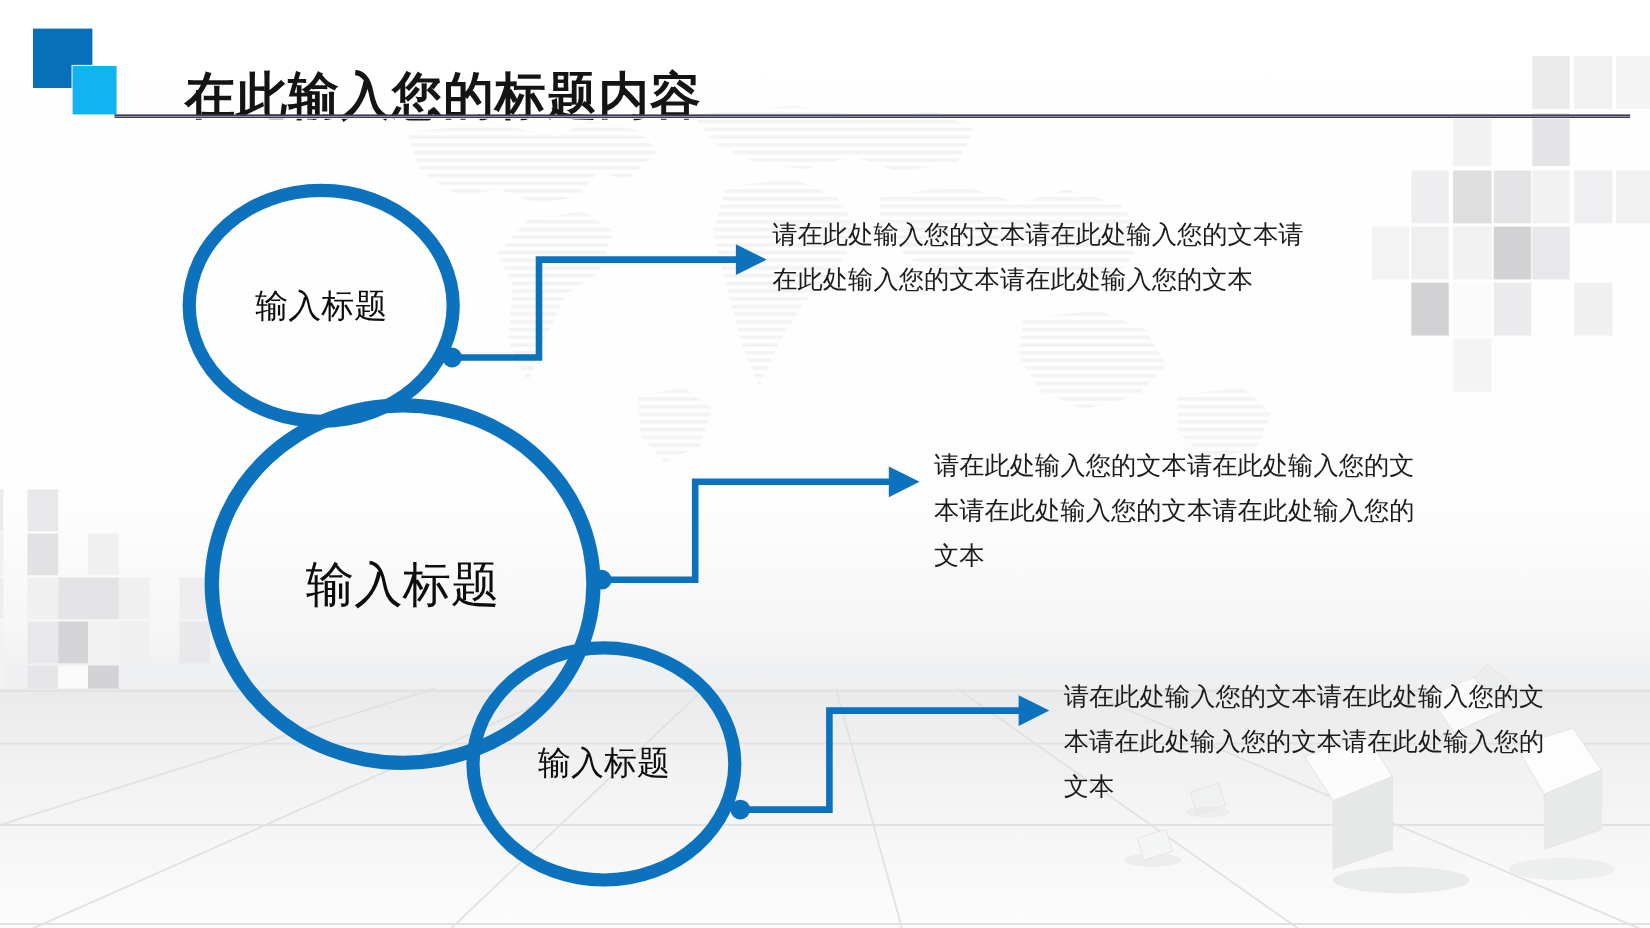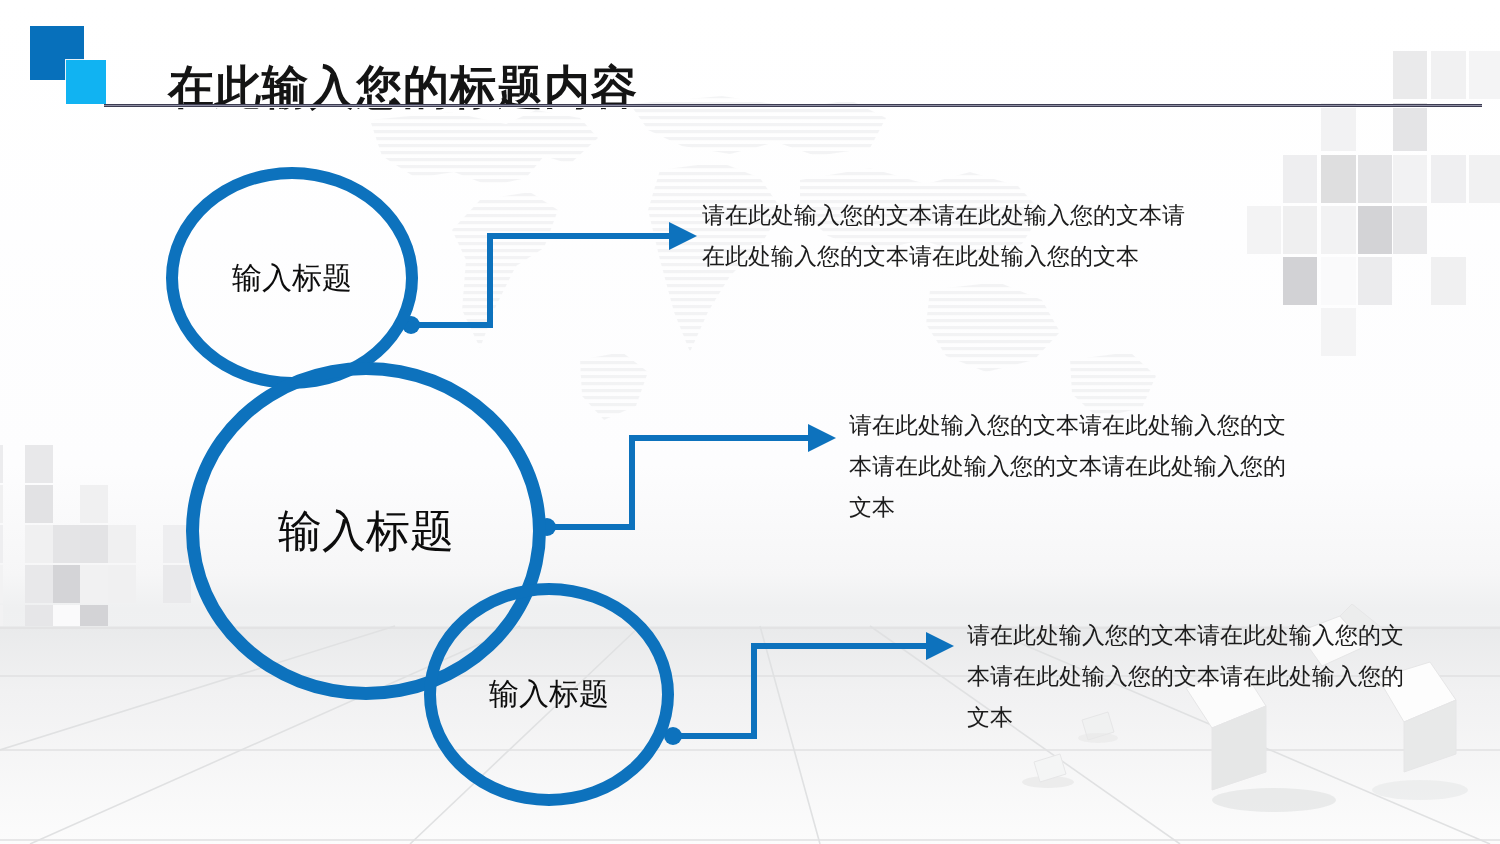--- a/index.html
+++ b/index.html
@@ -118,21 +118,21 @@
     inset: 0;
     pointer-events: none;
   }
 
   
   .note {
     position: absolute;
     color: #1c1c1c;
     font-size: 23px;
     line-height: 41px;
-    font-family: Liberation Sans, sans-serif;
+    font-family: Liberation Mono, monospace;
   }
   .note-1 { left: 702px; top: 172px; width: 500px; }
   .note-2 { left: 849px; top: 382px; width: 452px; }
   .note-3 { left: 967px; top: 592px; width: 452px; }
 </style>
 </head>
 <body>
 
 <div id="slide">
 

